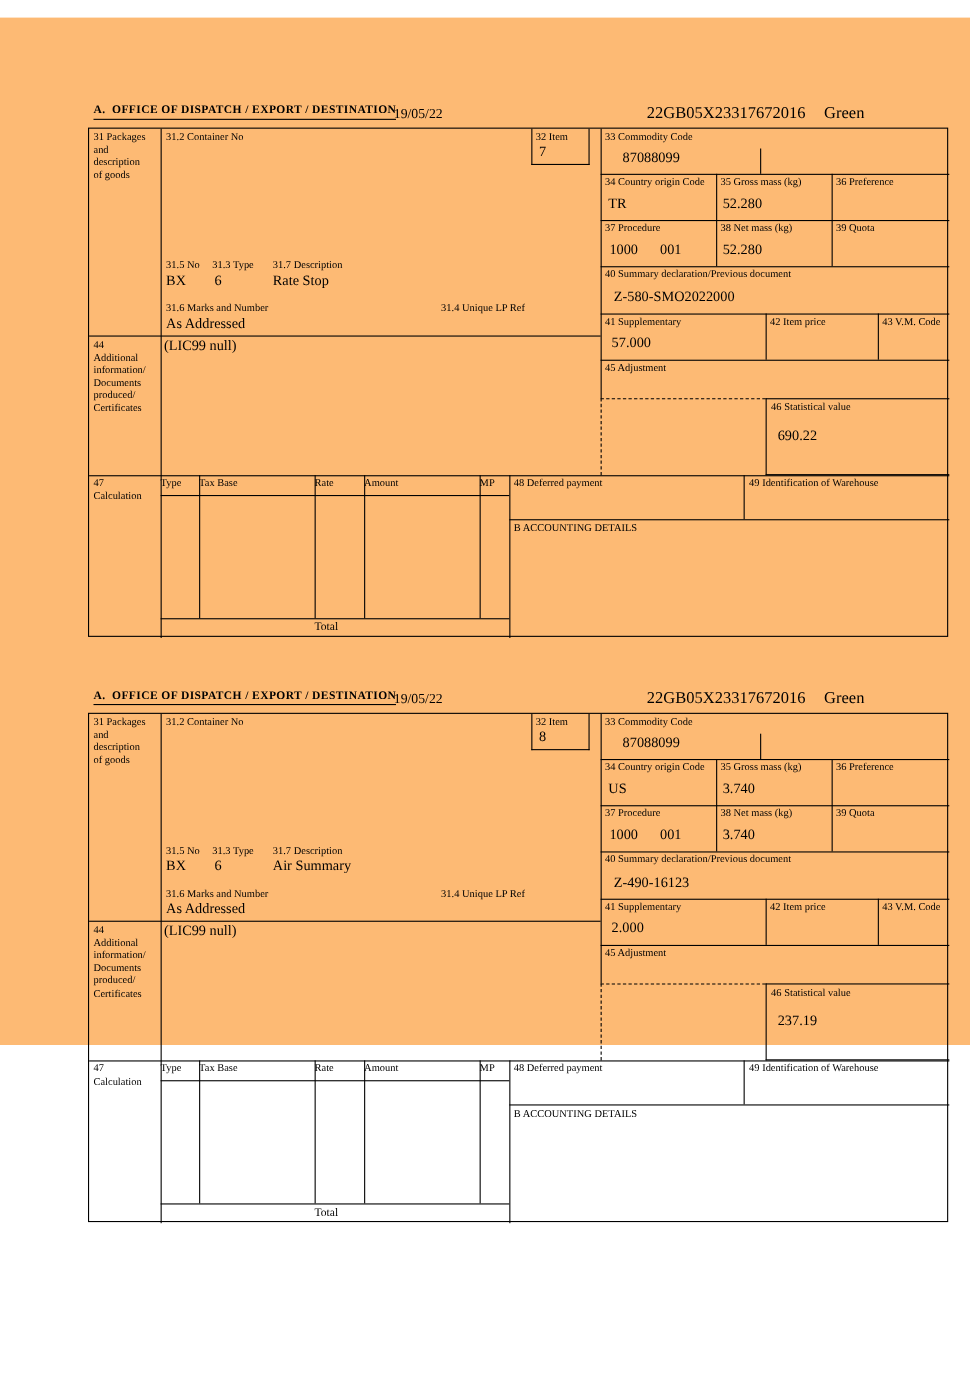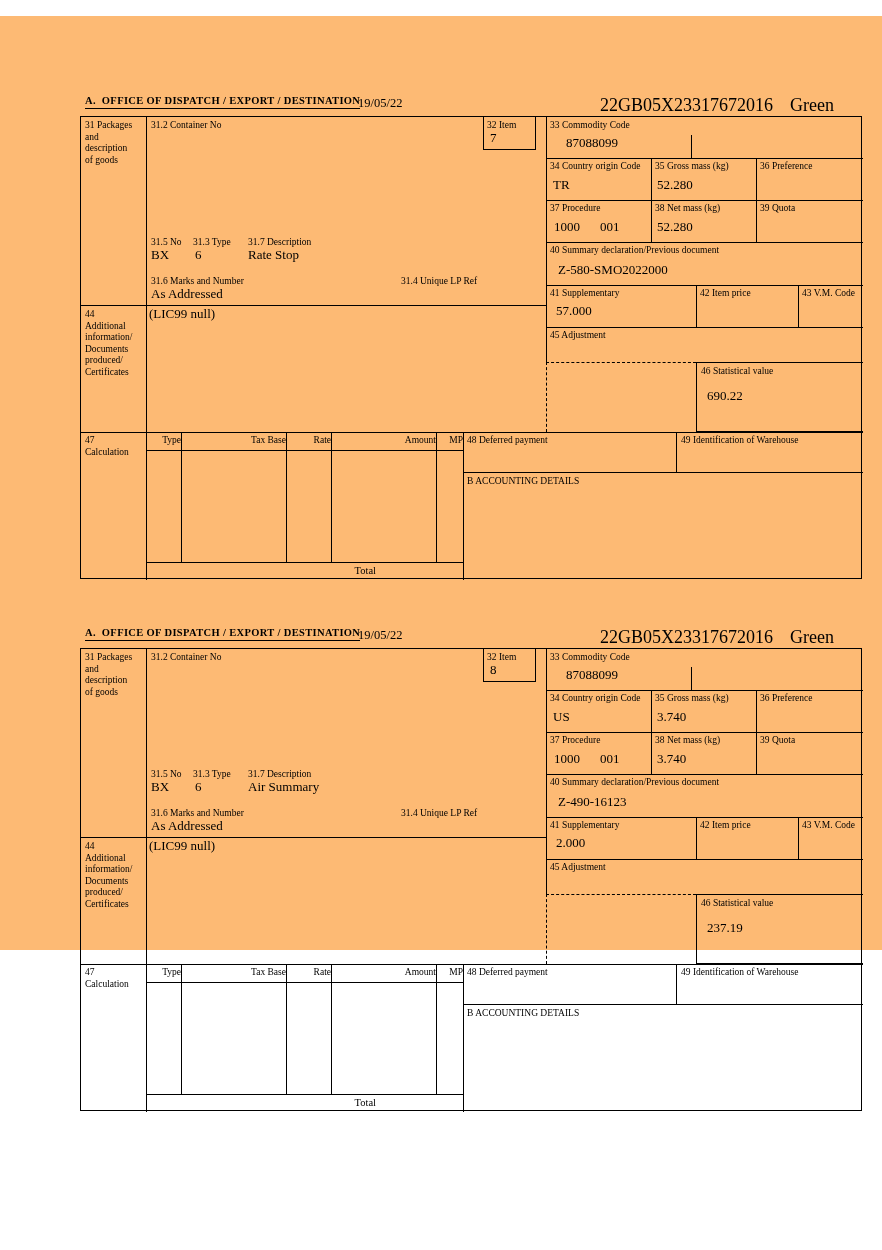--- a/index.html
+++ b/index.html
@@ -2,30 +2,30 @@
 <html><head>
 <meta charset="utf-8">
 <style>
   * { margin:0; padding:0; box-sizing:border-box; }
   html,body { background:#fff; }
   body { width:882px; height:1250px; font-family:"Liberation Serif", serif; color:#000; position:relative; }
   .canvas { position:absolute; left:0; top:16px; width:882px; height:934px; background:#fdba74; }
   .hdr-office { position:absolute; font-size:10.5px; font-weight:bold; letter-spacing:.35px; white-space:pre;
                 border-bottom:1px solid #000; padding-bottom:2px; }
   .hdr-date { position:absolute; font-size:12.5px; white-space:pre; }
-  .hdr-ref { position:absolute; font-size:18px; white-space:pre; display:flex; gap:17px;margin-left:12px; }
+  .hdr-ref { position:absolute; font-size:15px; white-space:pre; display:flex; gap:17px; }
   .block { position:absolute; left:80px; width:782px; height:463px; border:1px solid #000; }
   .hline { position:absolute; height:0; border-top:1px solid #000; }
   .vline { position:absolute; width:0; border-left:1px solid #000; }
   .dashh { border-top-style:dashed; }
   .dashv { border-left-style:dashed; }
   .box { position:absolute; border:1px solid #000; }
   .lbl { position:absolute; font-size:9.5px; line-height:11.5px; white-space:pre-line; }
   .val { position:absolute; font-size:13px; line-height:14px; white-space:pre; }
-  .ctr { text-align:right; }
+  .ctr { text-align:left; }
 </style>
 </head>
 <body>
 
 <div class="canvas">
 
   <div class="hdr-office" style="left:85px; top:79px;">A.  OFFICE OF DISPATCH / EXPORT / DESTINATION</div>
   <div class="hdr-date" style="left:358px; top:80px;">19/05/22</div>
   <div class="hdr-ref" style="left:588px; top:79px;">
     <span>22GB05X23317672016</span>

